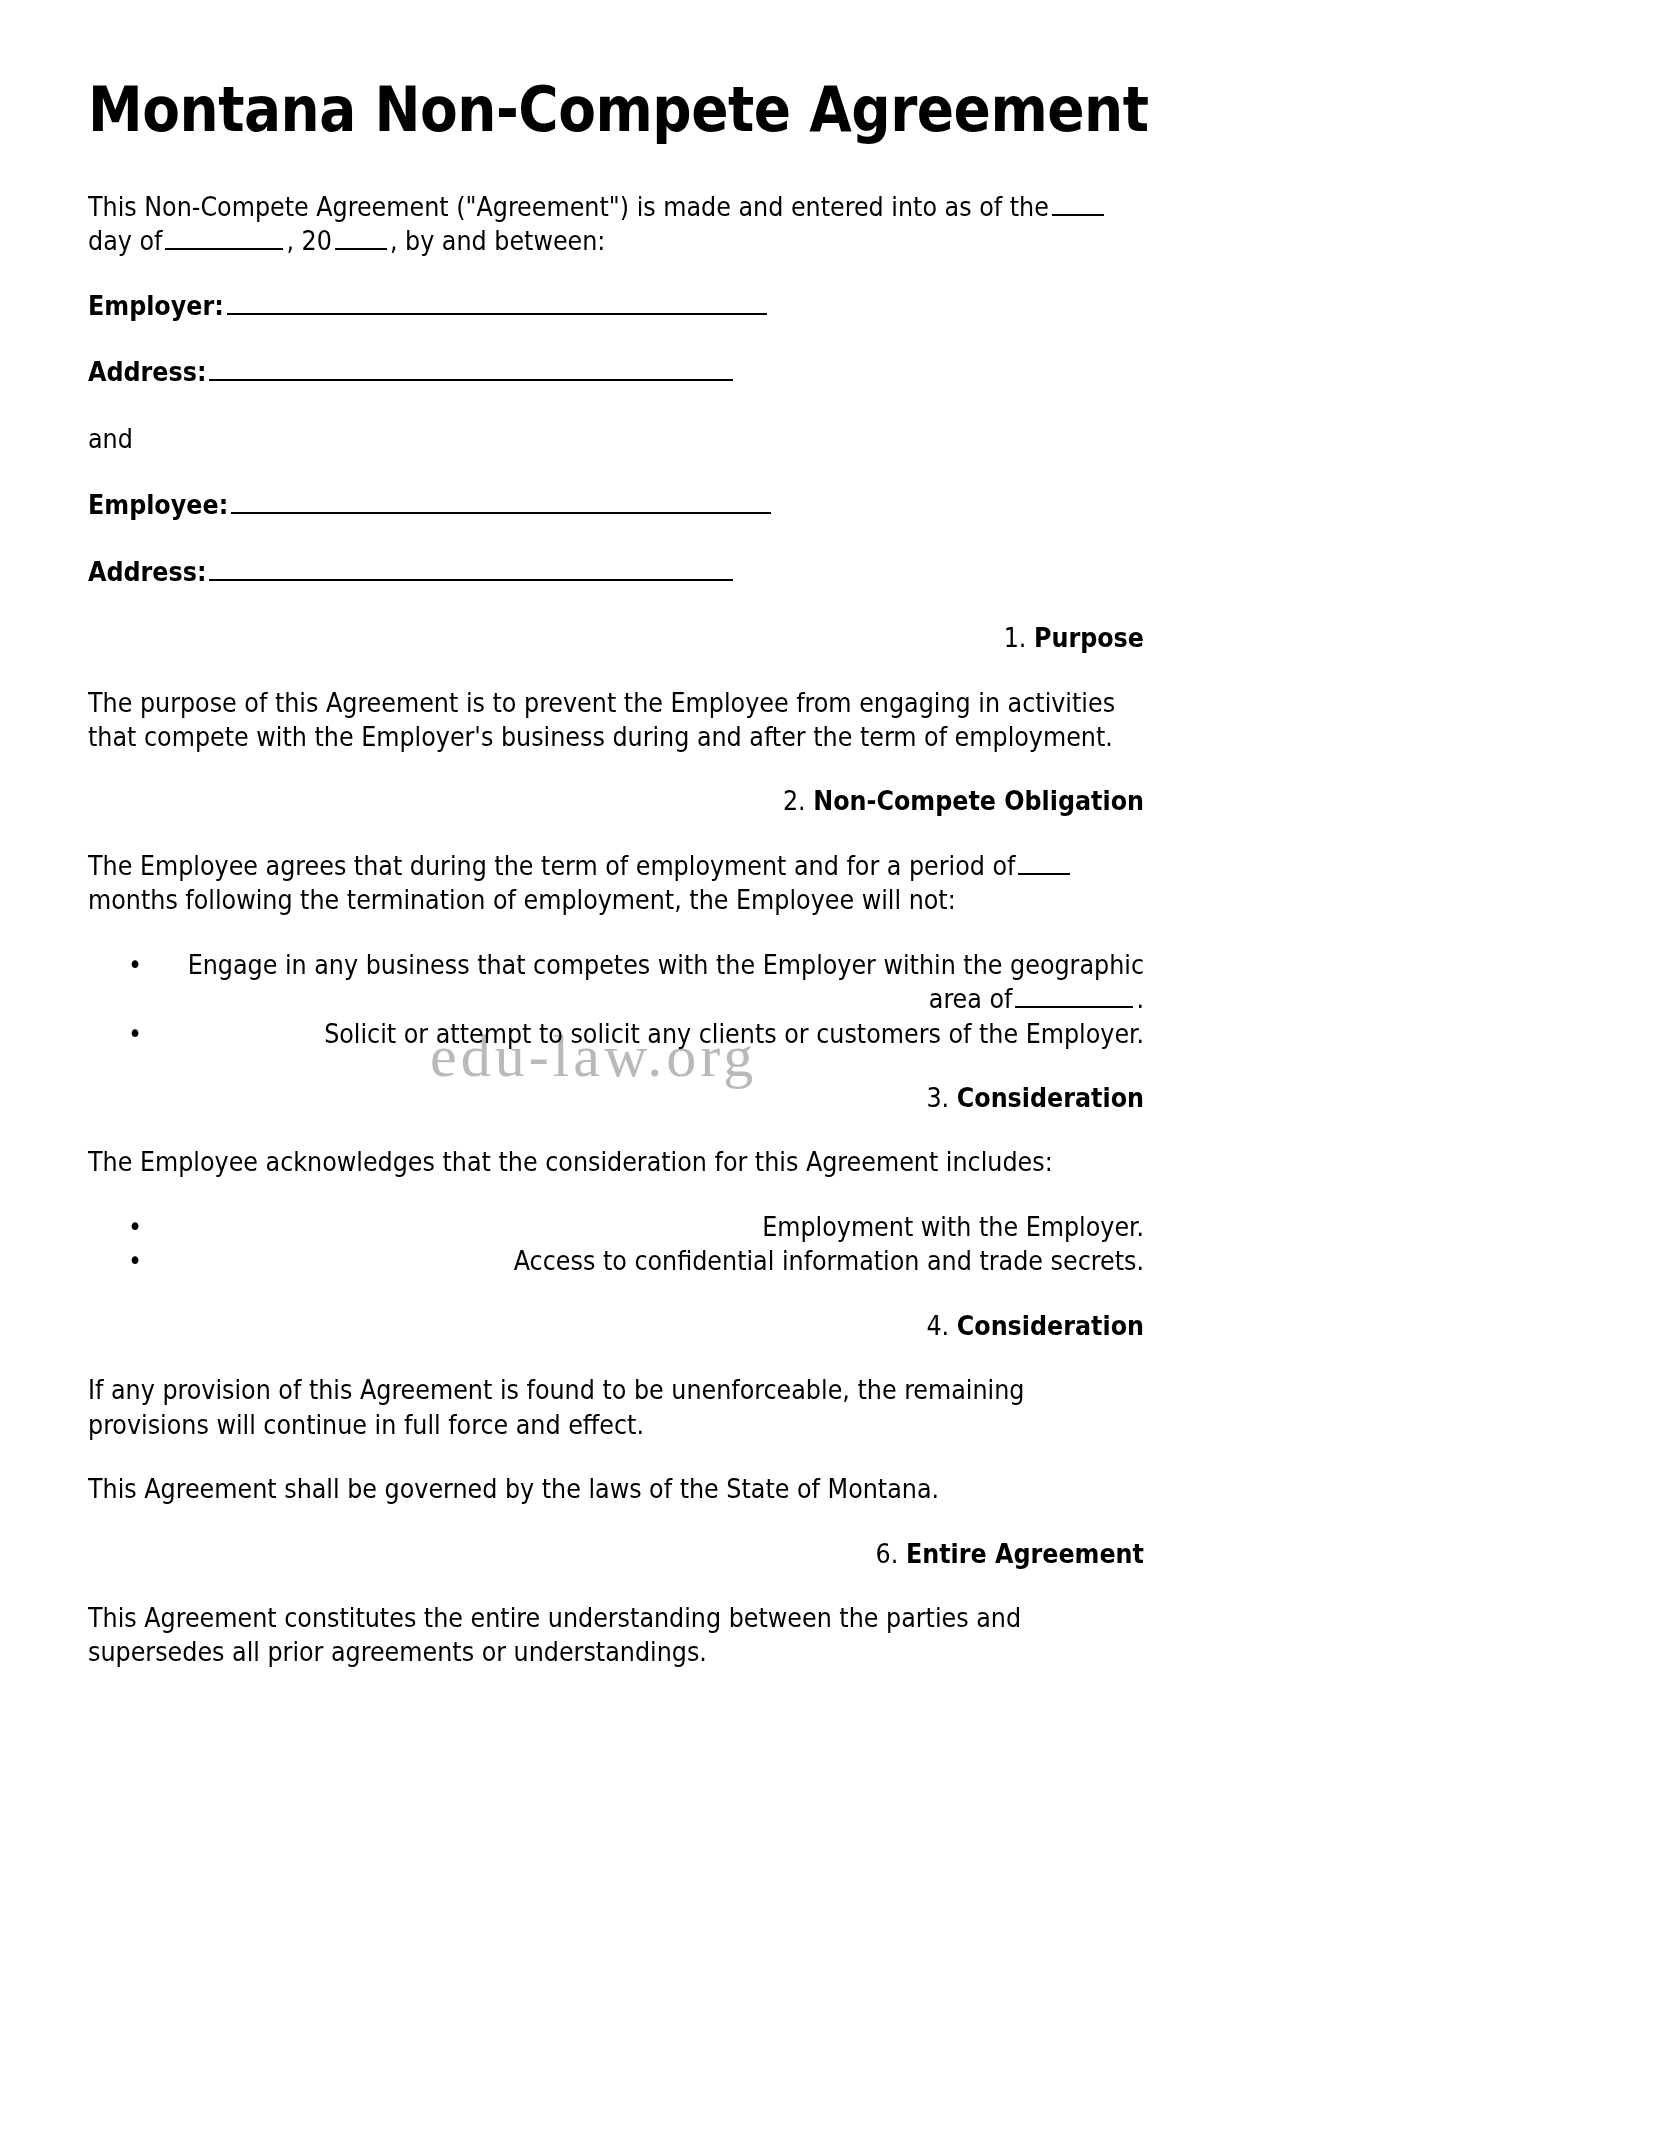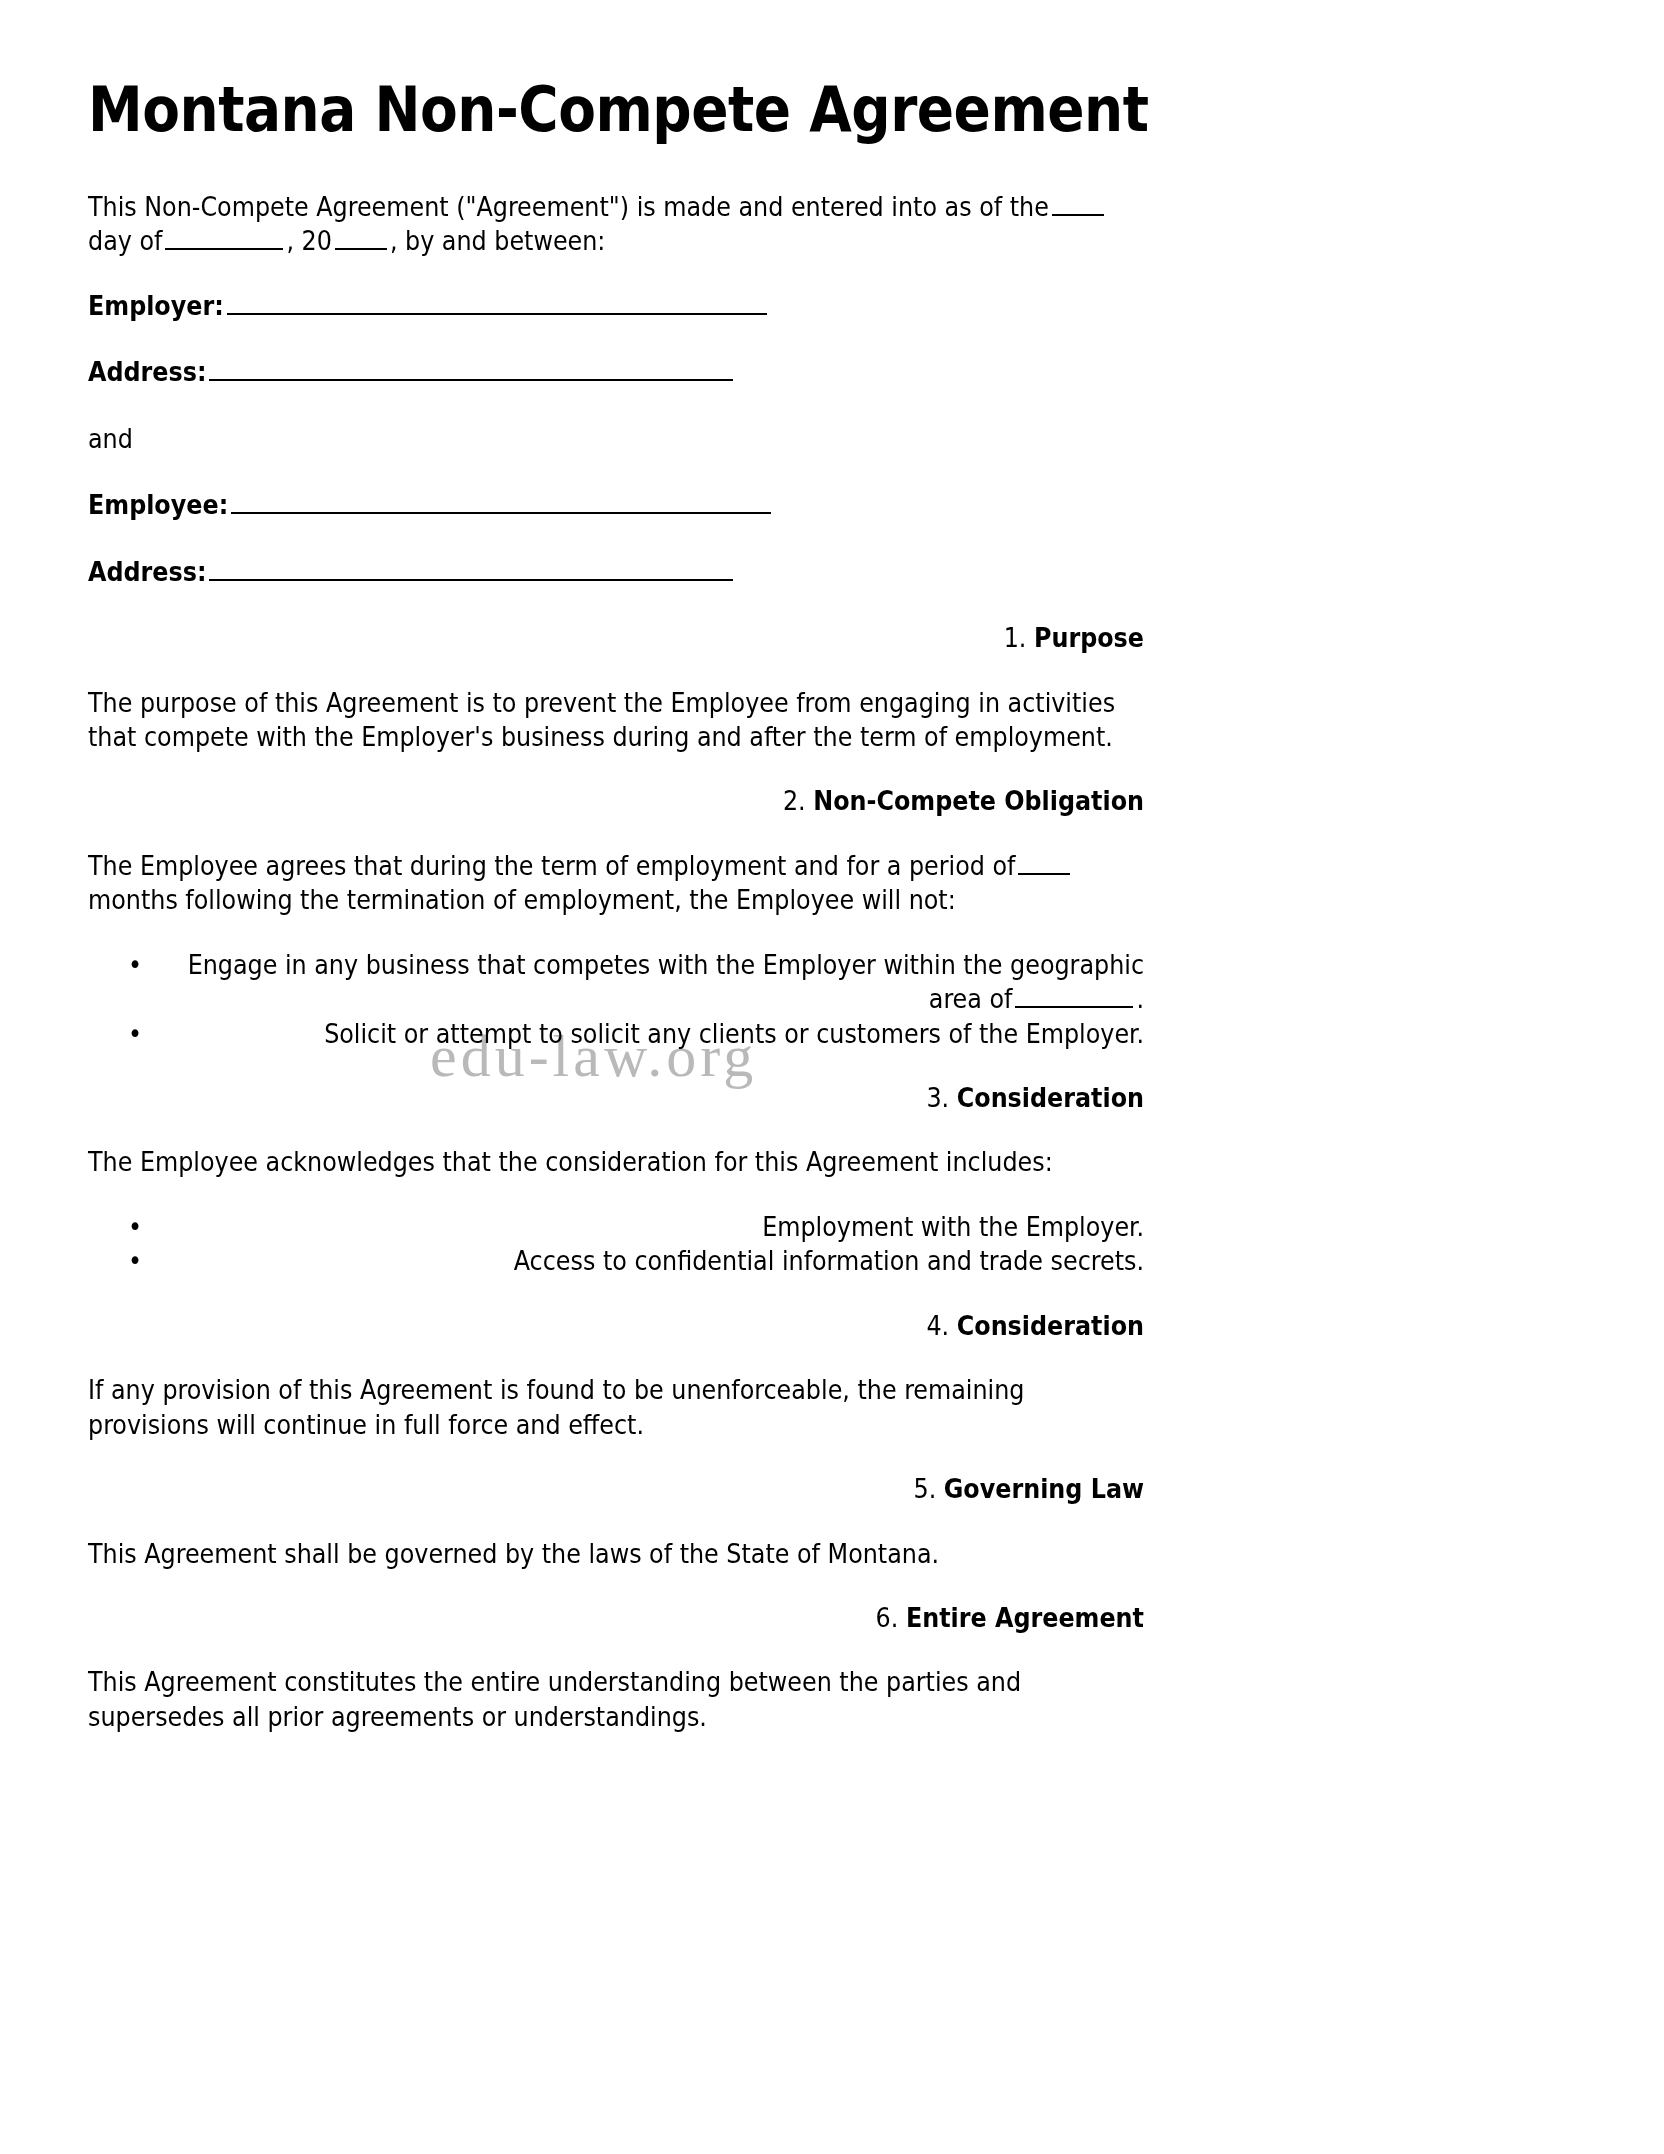--- a/index.html
+++ b/index.html
@@ -153,21 +153,20 @@
 
   <ul class="bullets">
     <li>Employment with the Employer.</li>
     <li>Access to confidential information and trade secrets.</li>
   </ul>
 
   <h2 class="section-heading"><span>4.</span> <span class="sec-title">Consideration</span></h2>
 
   <p class="body-text">If any provision of this Agreement is found to be unenforceable, the remaining provisions will continue in full force and effect.</p>
 
-  <h2 class="section-heading"><span>5.</span> <span class="sec-title">Governing Law</span></h2>
 
   <p class="body-text">This Agreement shall be governed by the laws of the State of Montana.</p>
 
   <h2 class="section-heading"><span>6.</span> <span class="sec-title">Entire Agreement</span></h2>
 
   <p class="body-text">This Agreement constitutes the entire understanding between the parties and supersedes all prior agreements or understandings.</p>
 
 </div>
 
 </body></html>

